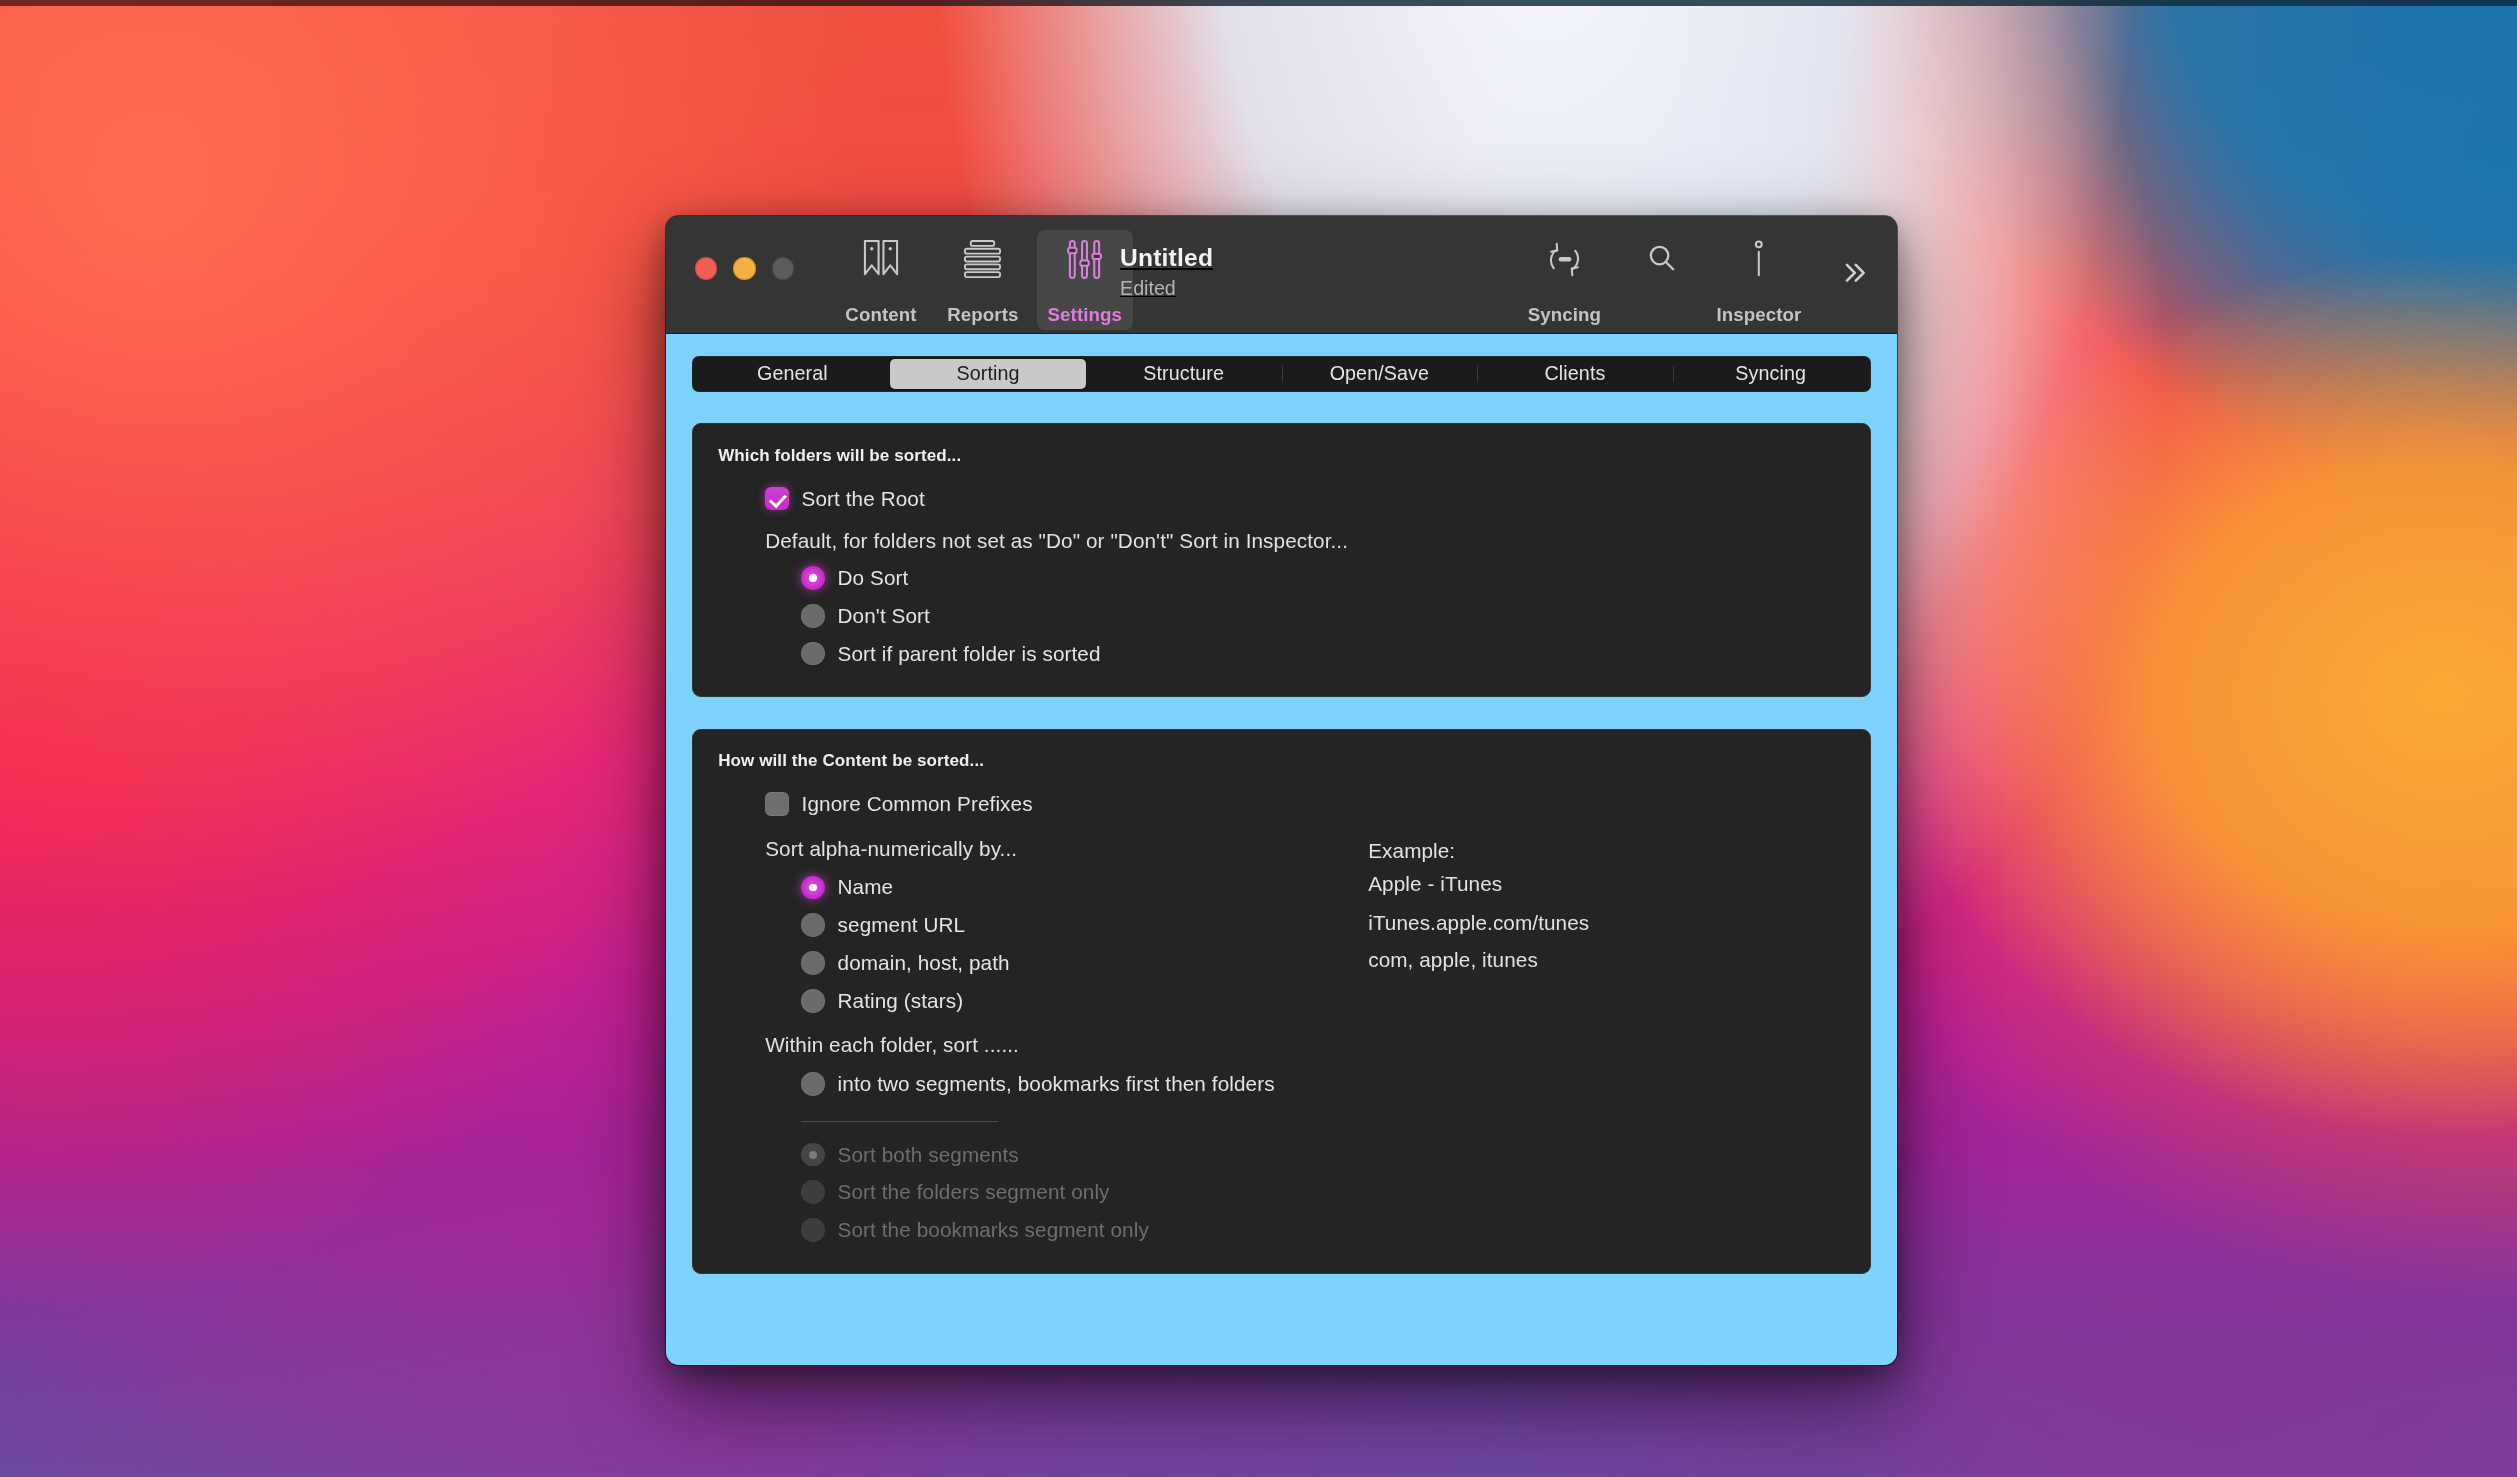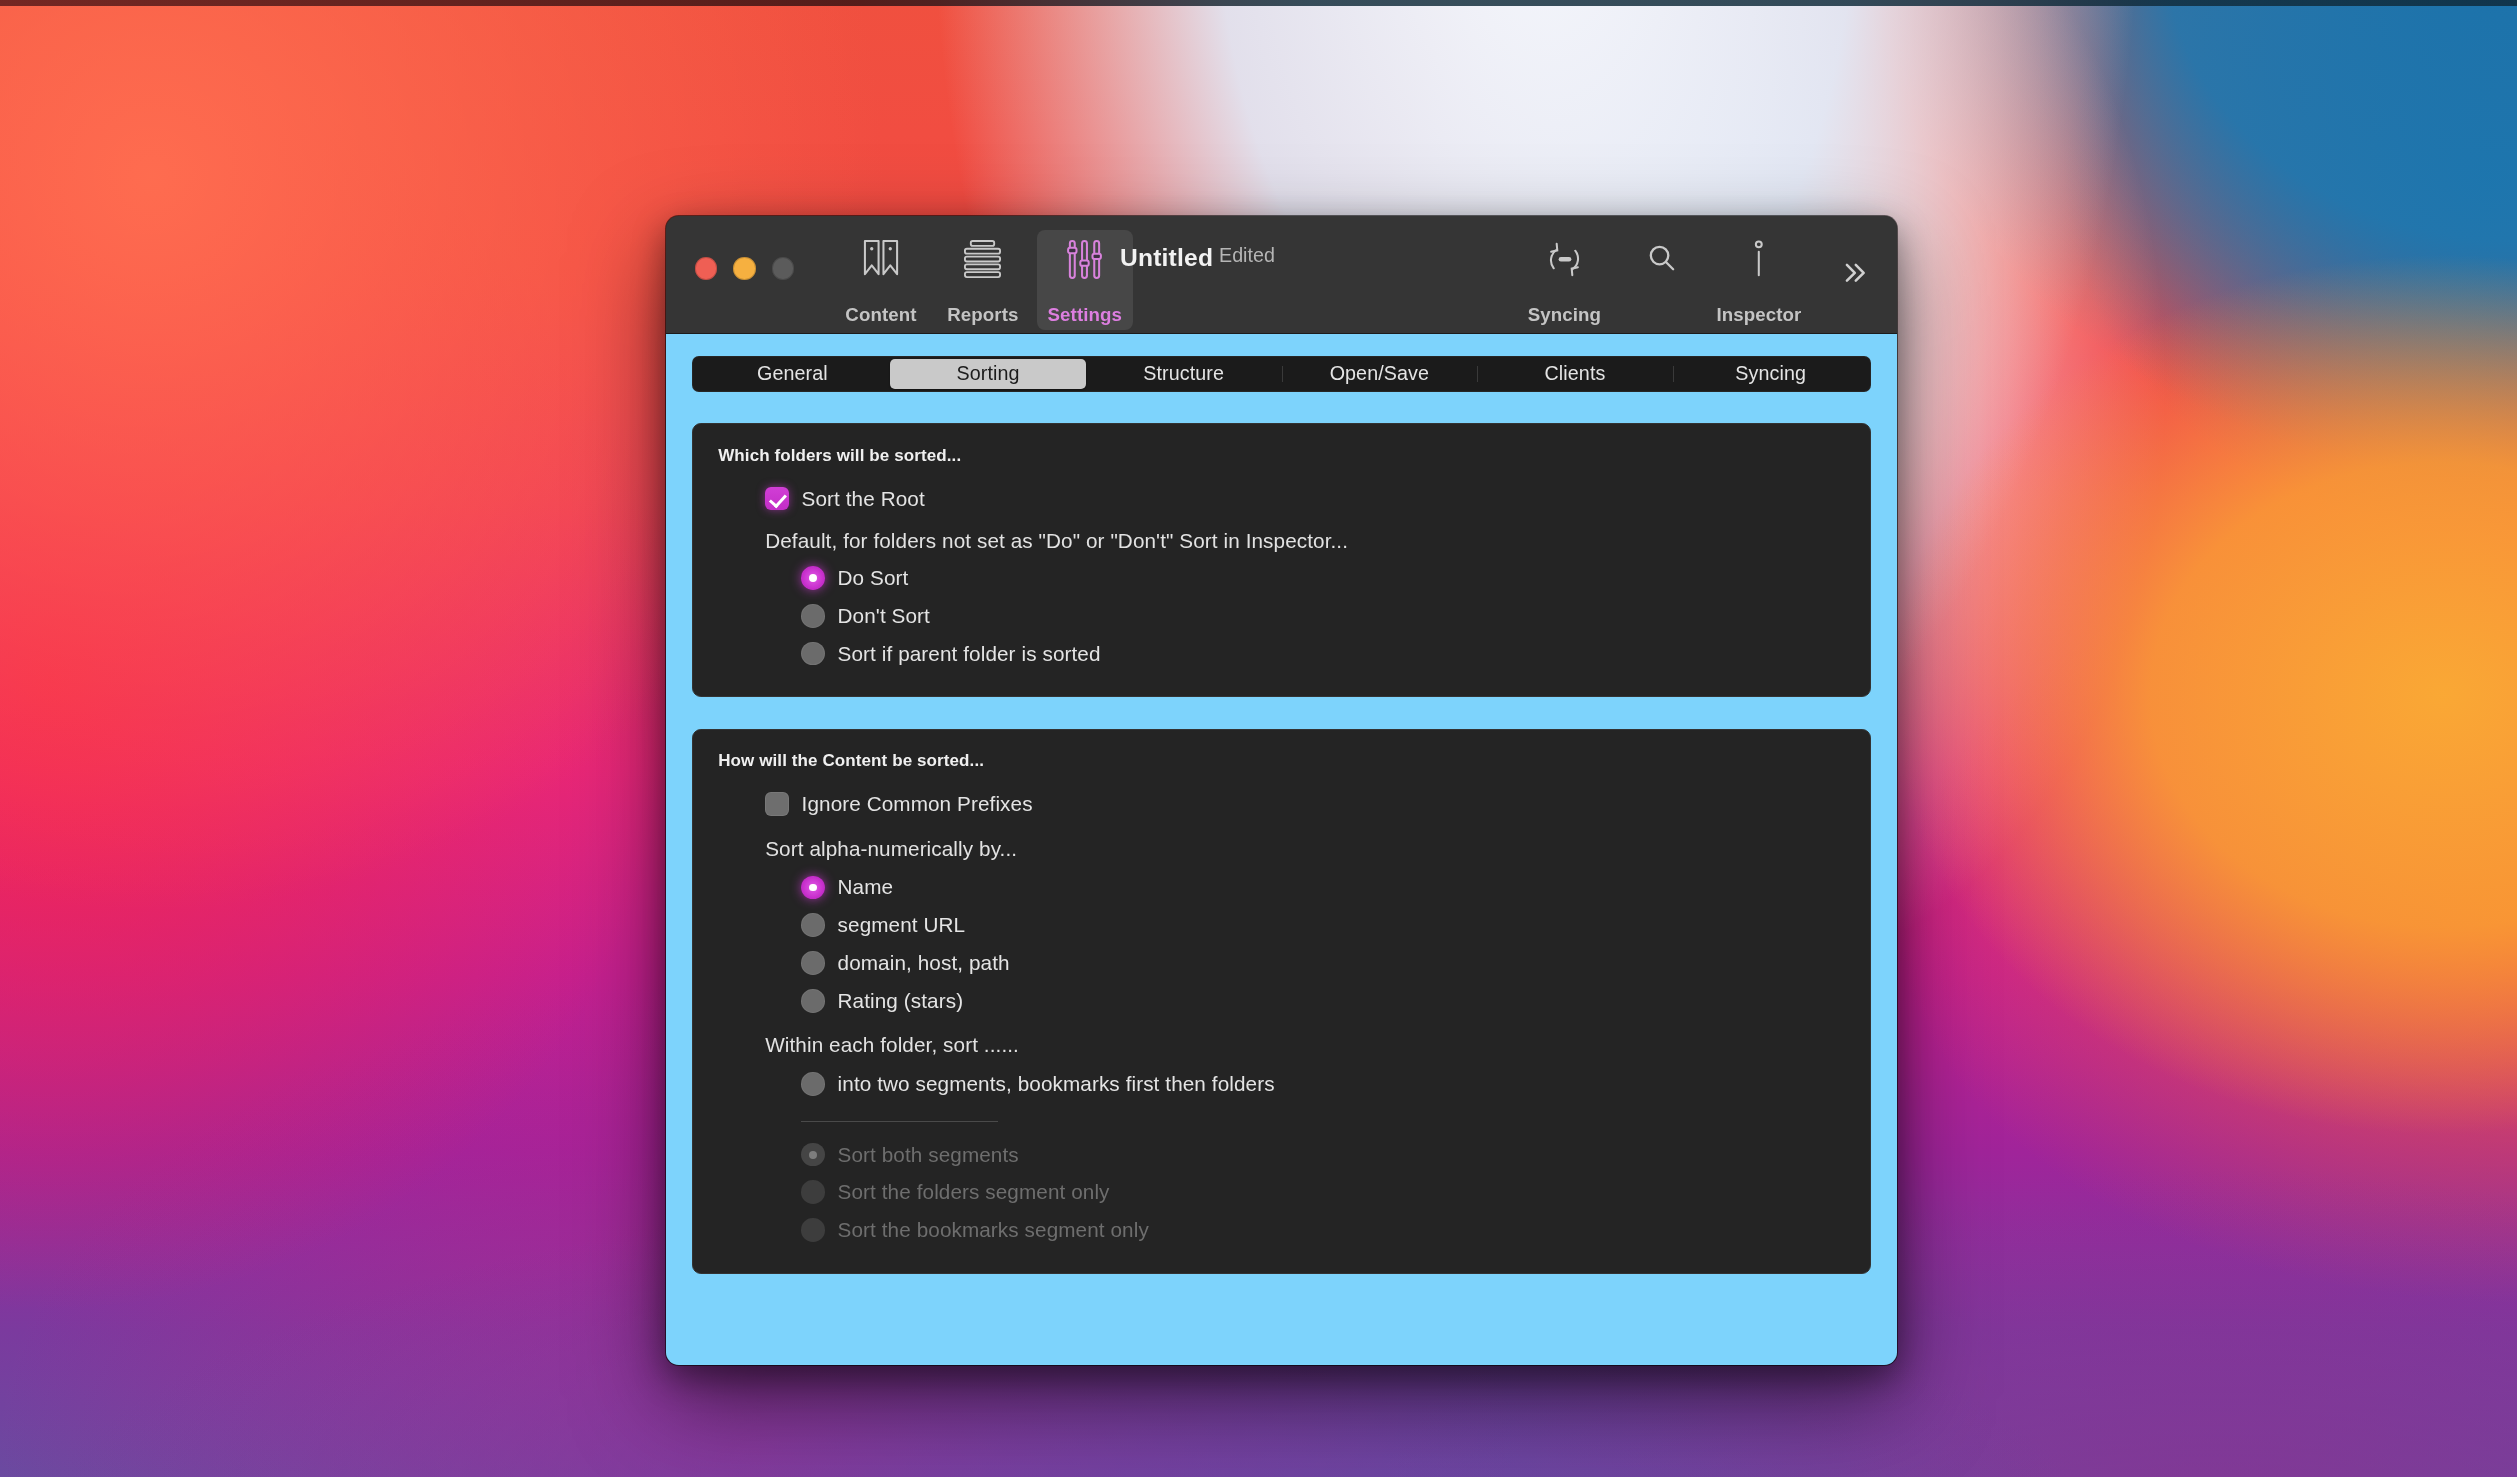--- a/index.html
+++ b/index.html
@@ -141,22 +141,23 @@
     letter-spacing: 0.1px;
     line-height: 1;
   }
   .tb-item.active .tb-lbl { color: #dd7ee0; }
 
   .doc-title {
     position: absolute;
     left: 454px;
     top: 27.6px;
     display: flex;
-    flex-direction: row;
+    flex-direction: column;
     gap: 5.9px;
+    text-decoration: underline;
   }
   .doc-name { font-size: 24.6px; font-weight: bold; color: #f2f2f2; letter-spacing: 0.2px; }
   .doc-state { font-size: 19.7px; color: #b5b5b5; }
 
   .tb-right {
     position: absolute;
     right: 87px;
     top: 13.8px;
     display: flex;
     align-items: flex-start;
@@ -497,20 +498,26 @@
             <div class="ctl-row indent2">
               <span class="radio"></span>
               <span class="ctl-label">domain, host, path</span>
             </div>
             <div class="ctl-row indent2">
               <span class="radio"></span>
               <span class="ctl-label">Rating (stars)</span>
             </div>
           </div>
 
+          <div class="col-right">
+            <div class="ex-head">Example:</div>
+            <div>Apple - iTunes</div>
+            <div class="ex-sp1">iTunes.apple.com/tunes</div>
+            <div>com, apple, itunes</div>
+          </div>
         </div>
 
         <div class="plain-line tight">Within each folder, sort ......</div>
 
         <div class="ctl-row indent2">
           <span class="radio"></span>
           <span class="ctl-label">into two segments, bookmarks first then folders</span>
         </div>
 
         <div class="divider"></div>

